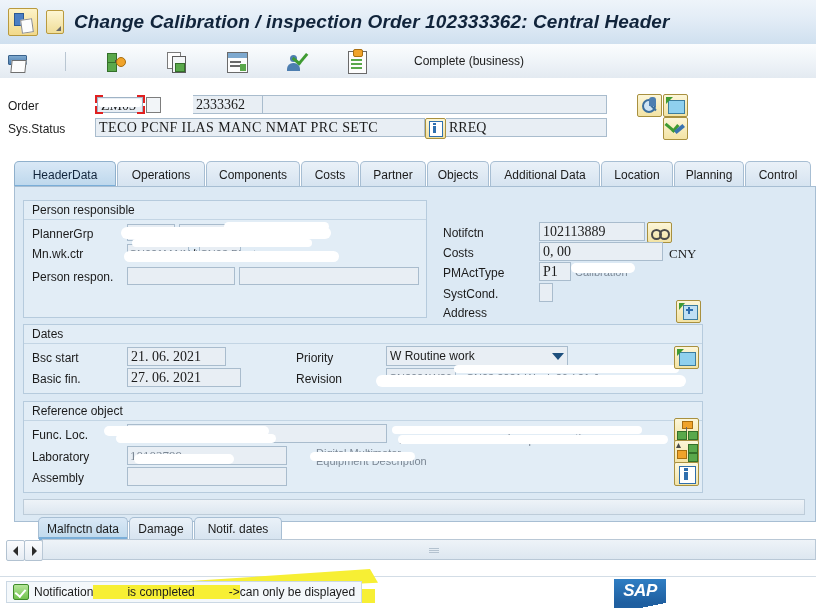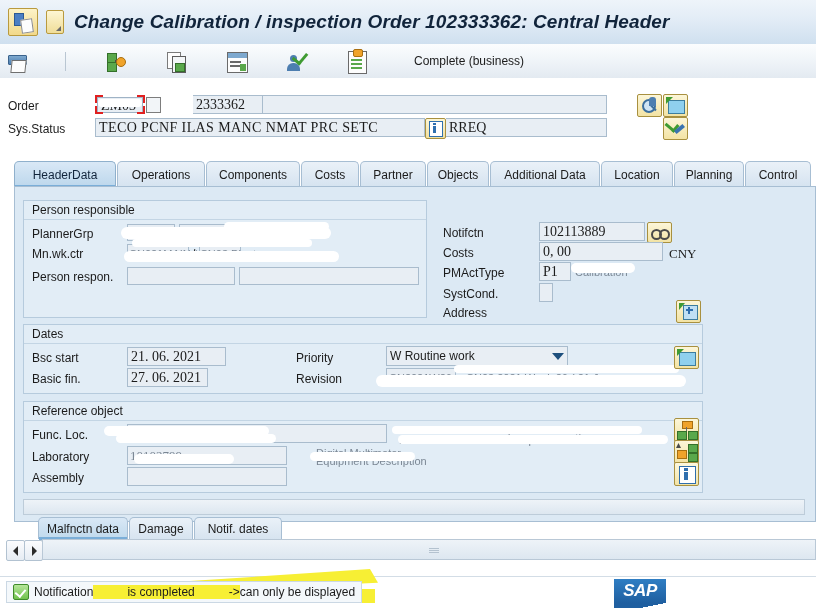--- a/index.html
+++ b/index.html
@@ -395,21 +395,21 @@
     </div>
 
     <div class="group" style="left:8px;top:137px;width:680px;height:70px;text-align:right;">
       <div class="grouptitle">Dates</div>
       <div class="groupline"></div>
 
       <div class="lbl" style="position:absolute;left:8px;top:26px;">Bsc start</div>
       <div class="inp" style="position:absolute;left:103px;top:22px;width:99px;height:19px;">21. 06. 2021</div>
 
       <div class="lbl" style="position:absolute;left:8px;top:47px;">Basic fin.</div>
-      <div class="inp" style="position:absolute;left:103px;top:43px;width:81px;height:19px;">27. 06. 2021</div>
+      <div class="inp" style="position:absolute;left:103px;top:43px;width:114px;height:19px;">27. 06. 2021</div>
 
       <div class="lbl" style="position:absolute;left:272px;top:26px;">Priority</div>
       <div class="inp plain" style="position:absolute;left:362px;top:21px;width:182px;height:20px;background:#e8eef4;">
         <span>W Routine work</span>
       </div>
       <div style="position:absolute;left:528px;top:28px;width:0;height:0;border-left:6px solid transparent;border-right:6px solid transparent;border-top:7px solid #1d4f7d;"></div>
 
       <div class="lbl" style="position:absolute;left:272px;top:47px;">Revision</div>
       <div class="inp" style="position:absolute;left:362px;top:43px;width:70px;height:19px;"></div>
       <div class="smudge" style="left:365px;top:47px;">CN2021W26</div>

